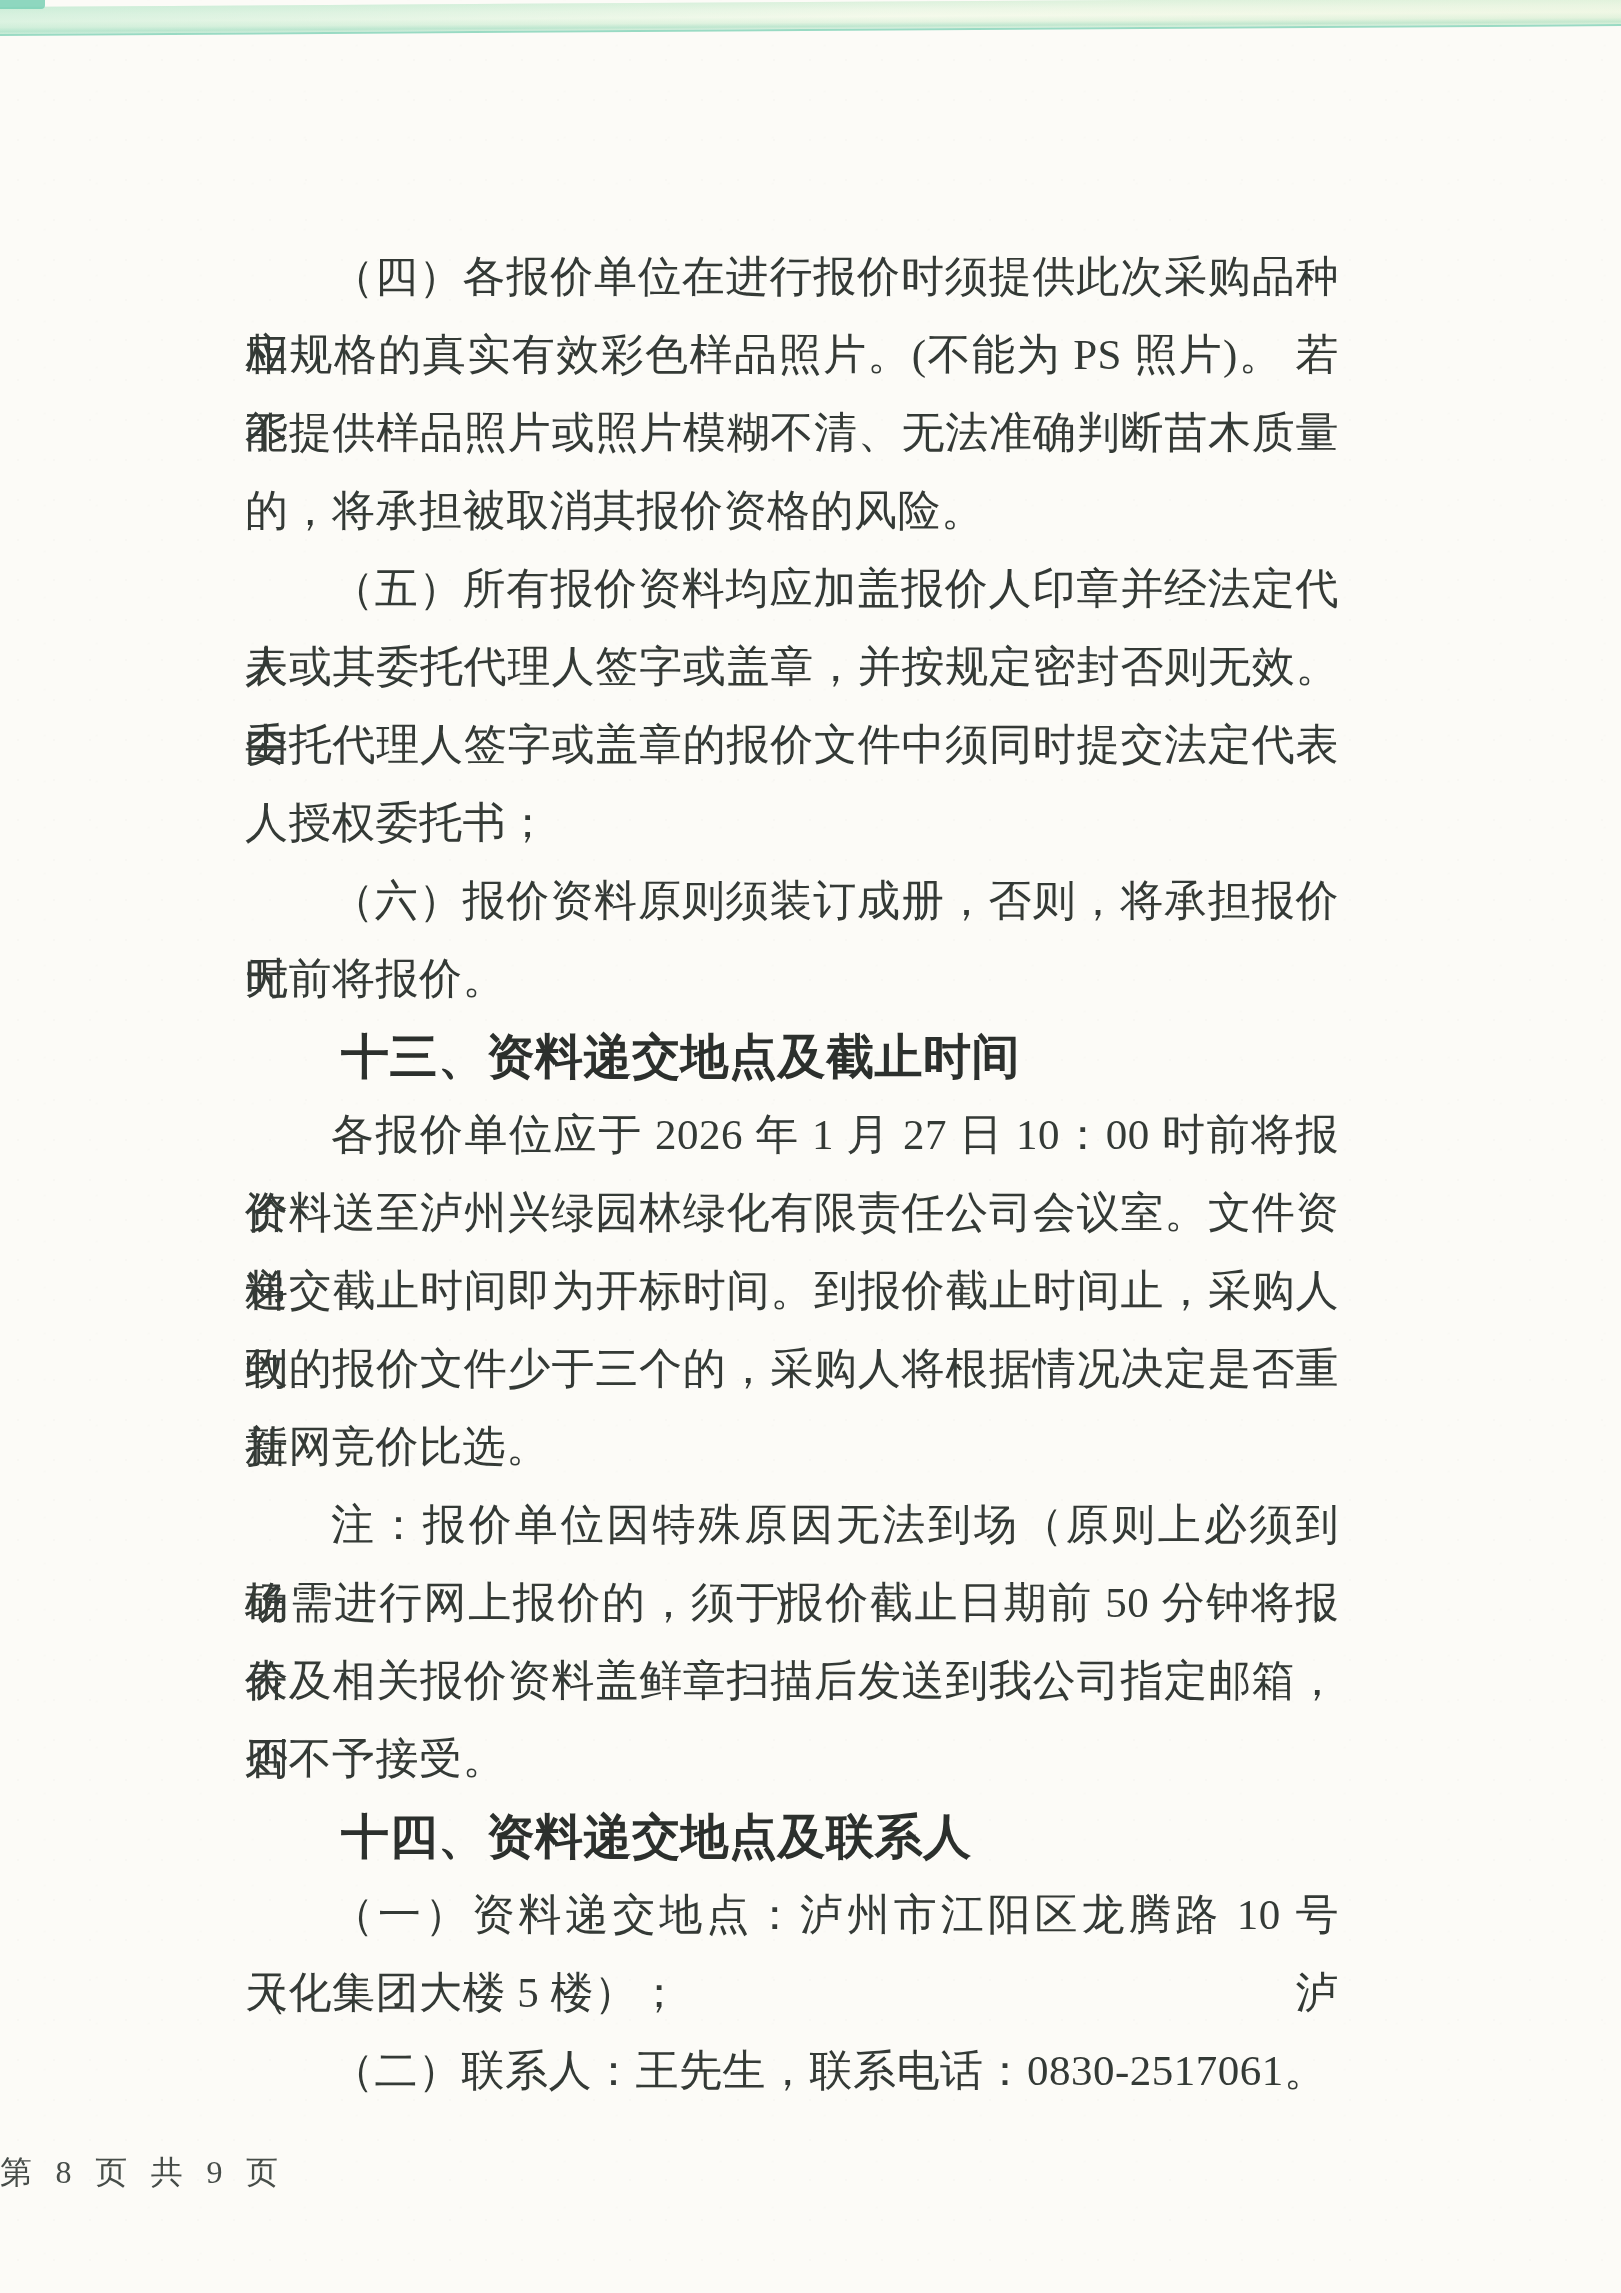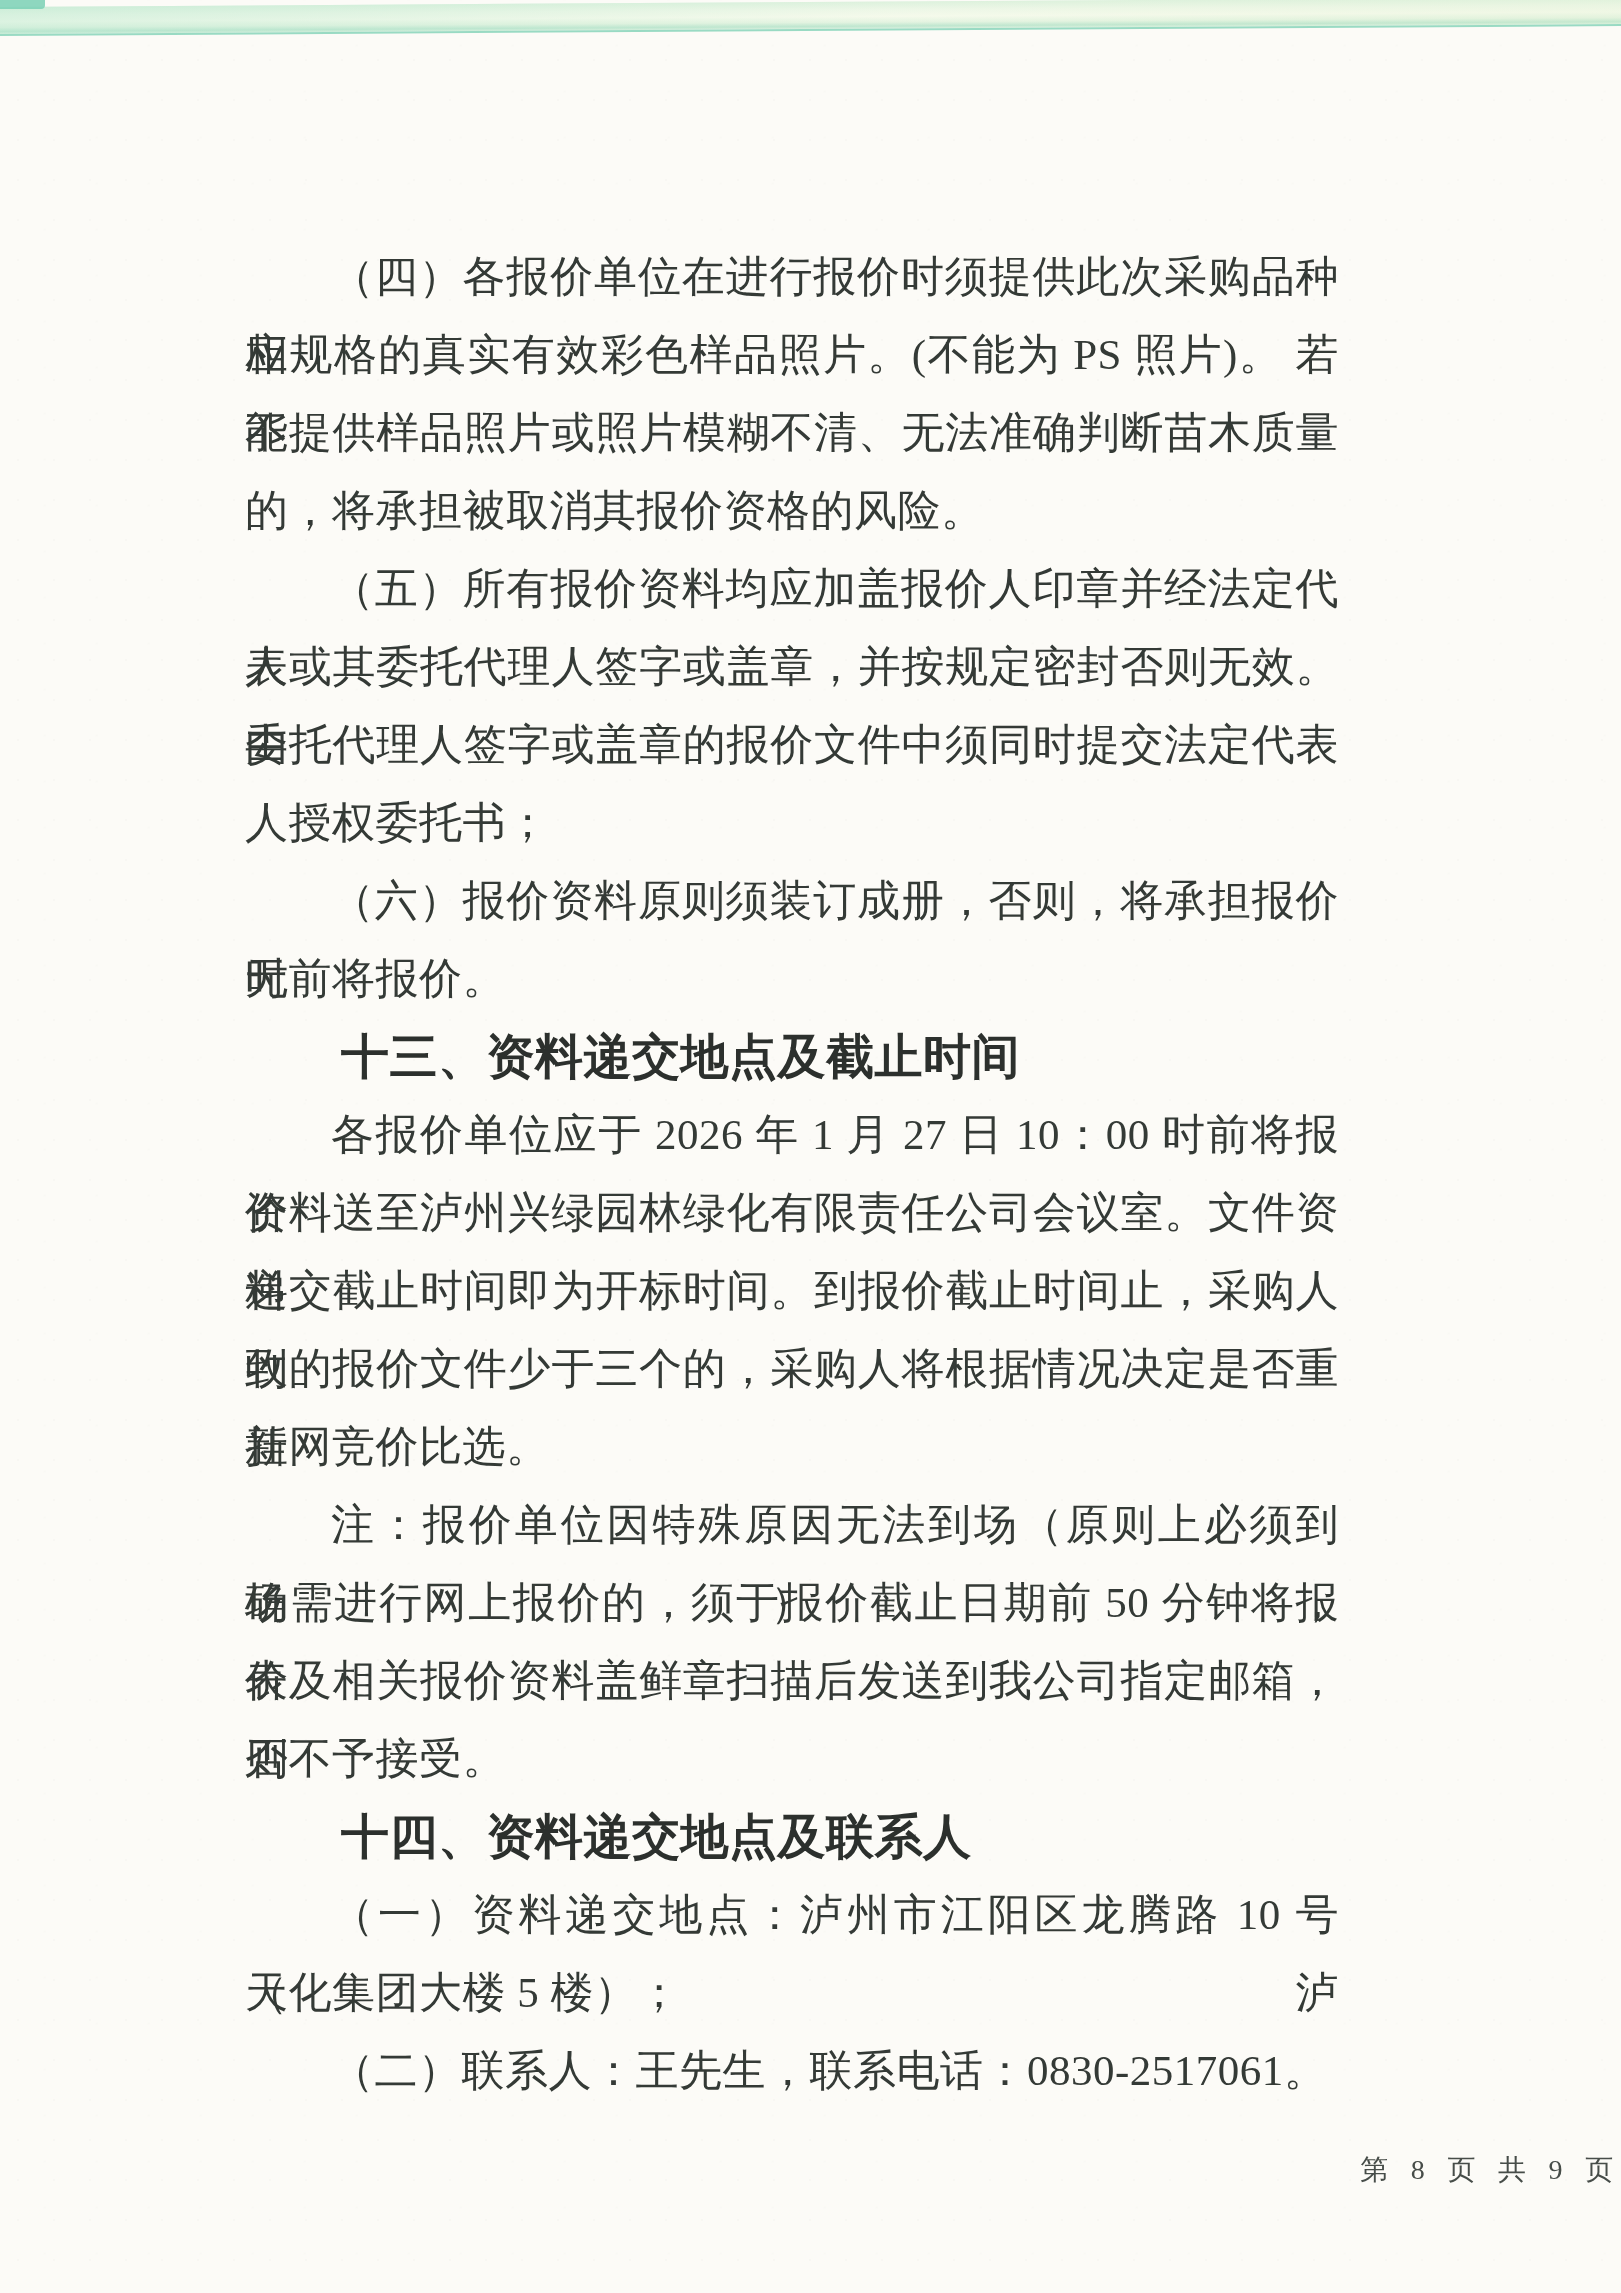--- a/index.html
+++ b/index.html
@@ -72,22 +72,22 @@
     font-size: 48px;
     text-indent: 2em;
     color: #2c302d;
   }
 
   .page-footer {
     position: absolute;
     top: 2151px;
     left: 0;
     width: 100%;
-    text-align: right;
-    font-size: 28px;
+    text-align: left;
+    font-size: 32px;
     letter-spacing: 7.8px;
     color: #474d49;
   }
 </style>
 </head>
 <body>
 
 <div class="page">
 
   <div class="scan-band"></div>

